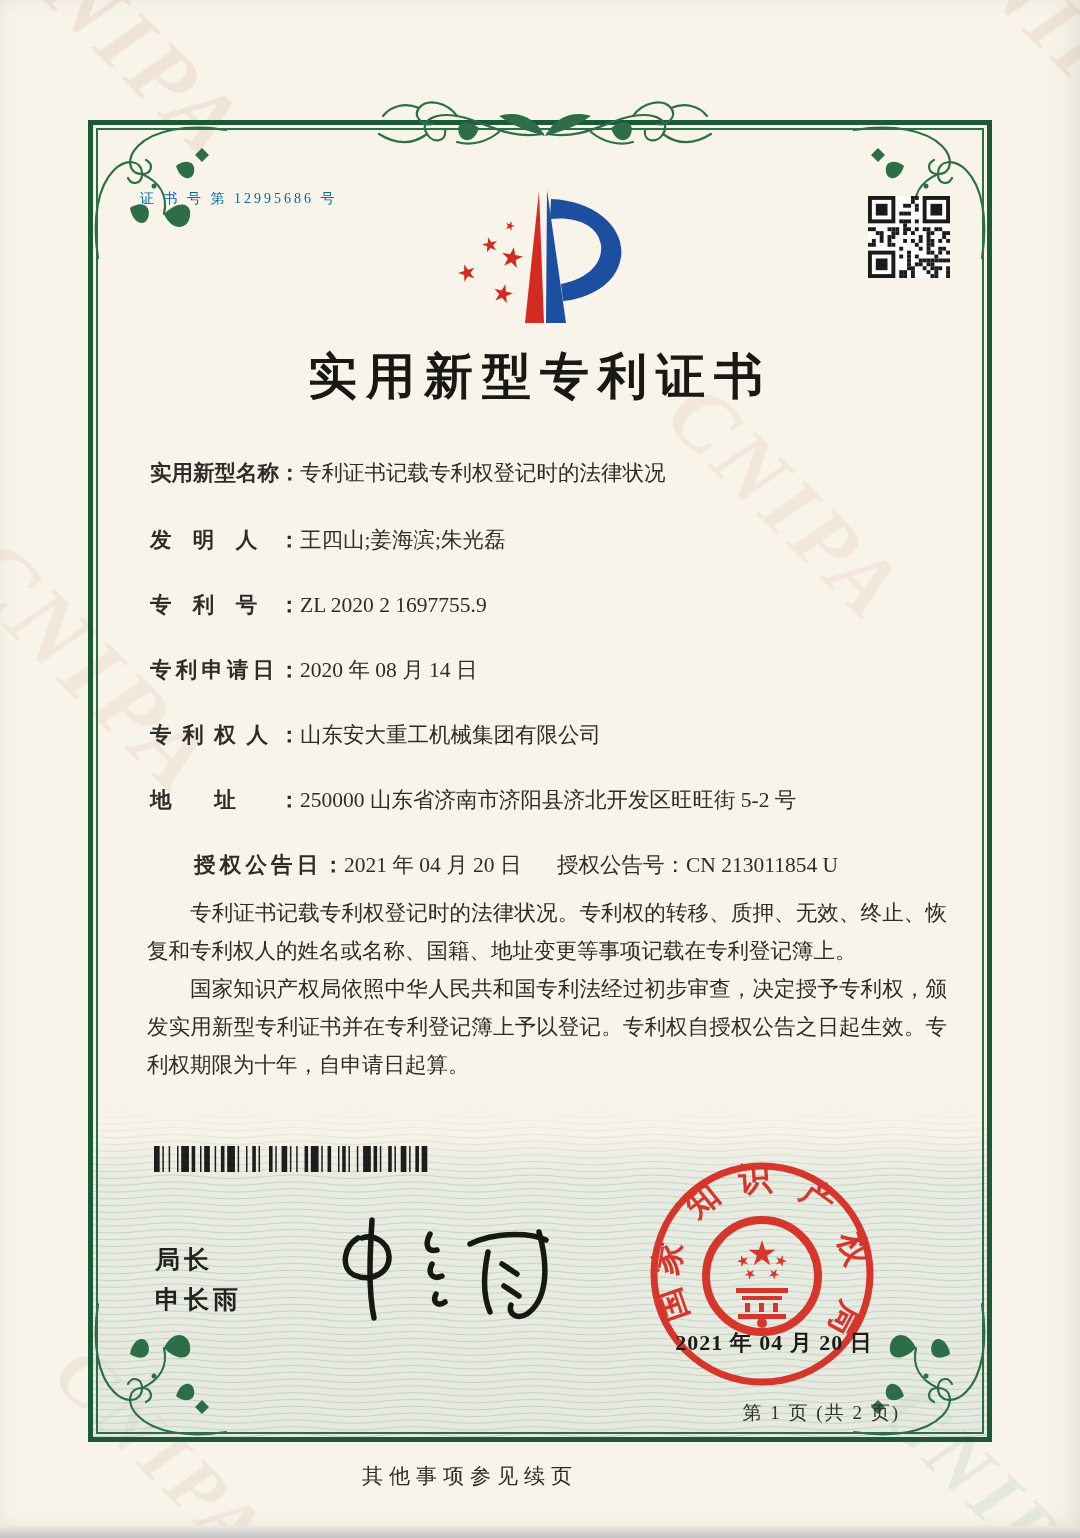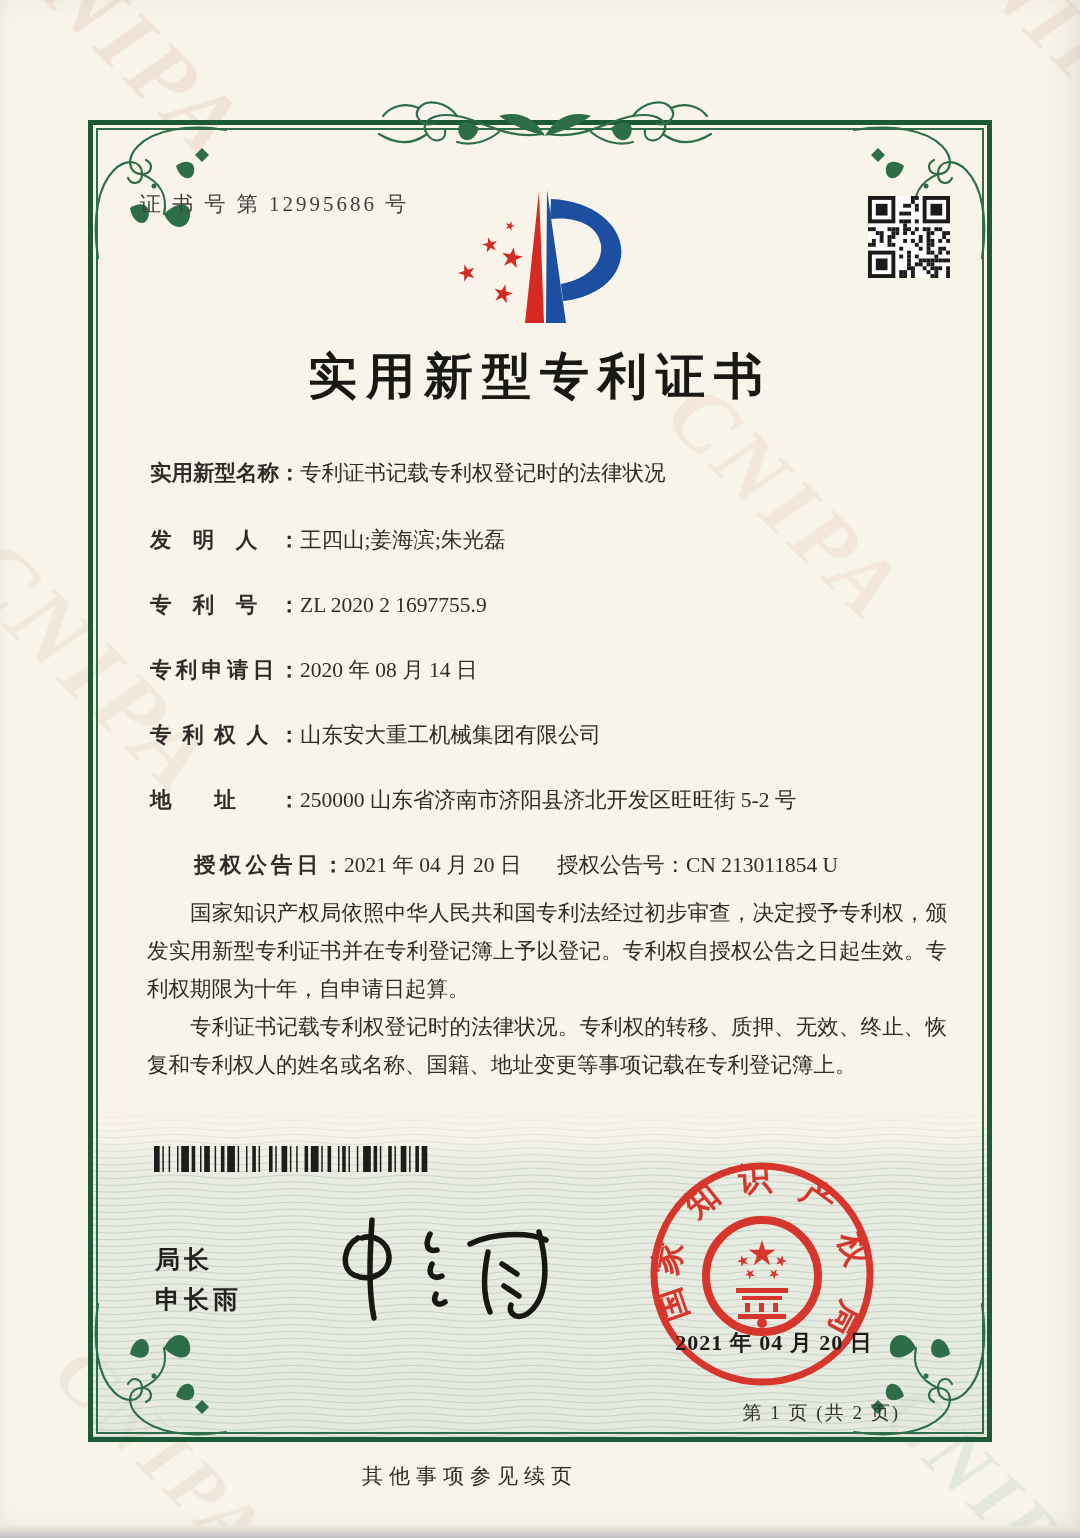--- a/index.html
+++ b/index.html
@@ -25,21 +25,21 @@
   .band .fade{position:absolute;left:0;top:0;width:100%;height:80px;
         background:linear-gradient(180deg,#f9f4ea 0,rgba(249,244,234,0) 100%);}
   
   .frame{position:absolute;left:88px;top:120px;width:904px;height:1322px;
          border:5px solid #1c5a36;z-index:2;box-sizing:border-box;}
   .frame-inner{position:absolute;left:3px;top:3px;right:3px;bottom:3px;
          border:2px solid #2e6d49;}
   .orn{position:absolute;z-index:3;pointer-events:none;}
   
   .content{position:absolute;left:0;top:0;width:1080px;height:1538px;z-index:4;}
-  .cert-no{position:absolute;left:140px;top:190px;font-size:21px;letter-spacing:3px;color:#404040;}
+  .cert-no{position:absolute;left:140px;top:190px;font-size:14px;letter-spacing:3px;color:#0369a1;}
   .logo{position:absolute;left:455px;top:175px;}
   .qr{position:absolute;left:868px;top:196px;}
   .title{position:absolute;left:0;top:344px;width:1080px;text-align:center;
          font-size:49px;font-weight:700;letter-spacing:9px;color:#181815;}
   .row{position:absolute;left:150px;font-size:21.5px;white-space:nowrap;color:#2e2c28;}
   .row .lab{display:inline-block;width:150px;text-align:justify;text-align-last:justify;font-weight:bold;}
   .row .val{margin-left:0px;}
   .row2b{position:absolute;left:557px;font-size:21.5px;white-space:nowrap;color:#2e2c28;}
   .paras{position:absolute;left:147px;top:894px;width:800px;font-size:21.5px;
          line-height:38px;text-align:justify;color:#2e2c28;}
@@ -327,22 +327,22 @@
       <span class="lab">地址：</span><span class="val">250000  山东省济南市济阳县济北开发区旺旺街 5-2 号</span>
     </div>
     <div class="row" style="top:850px;margin-left:44px;">
       <span class="lab">授权公告日：</span><span class="val">2021 年 04 月 20 日</span>
     </div>
     <div class="row2b" style="top:850px;">
       <span>授权公告号：</span><span>CN 213011854 U</span>
     </div>
 
     <div class="paras">
+      <p>专利证书记载专利权登记时的法律状况。专利权的转移、质押、无效、终止、恢复和专利权人的姓名或名称、国籍、地址变更等事项记载在专利登记簿上。</p>
       <p>国家知识产权局依照中华人民共和国专利法经过初步审查，决定授予专利权，颁发实用新型专利证书并在专利登记簿上予以登记。专利权自授权公告之日起生效。专利权期限为十年，自申请日起算。</p>
-      <p>专利证书记载专利权登记时的法律状况。专利权的转移、质押、无效、终止、恢复和专利权人的姓名或名称、国籍、地址变更等事项记载在专利登记簿上。</p>
     </div>
 
     <svg class="barcode" id="barcode" width="276" height="26" viewBox="0 0 276 26">
         <rect x="0.00" y="0" width="5.67" height="26" fill="#1d1d1b"></rect>
         <rect x="8.36" y="0" width="1.49" height="26" fill="#1d1d1b"></rect>
         <rect x="14.64" y="0" width="1.49" height="26" fill="#1d1d1b"></rect>
         <rect x="23.00" y="0" width="1.49" height="26" fill="#1d1d1b"></rect>
         <rect x="27.18" y="0" width="7.76" height="26" fill="#1d1d1b"></rect>
         <rect x="37.64" y="0" width="3.58" height="26" fill="#1d1d1b"></rect>
         <rect x="46.00" y="0" width="1.49" height="26" fill="#1d1d1b"></rect>

